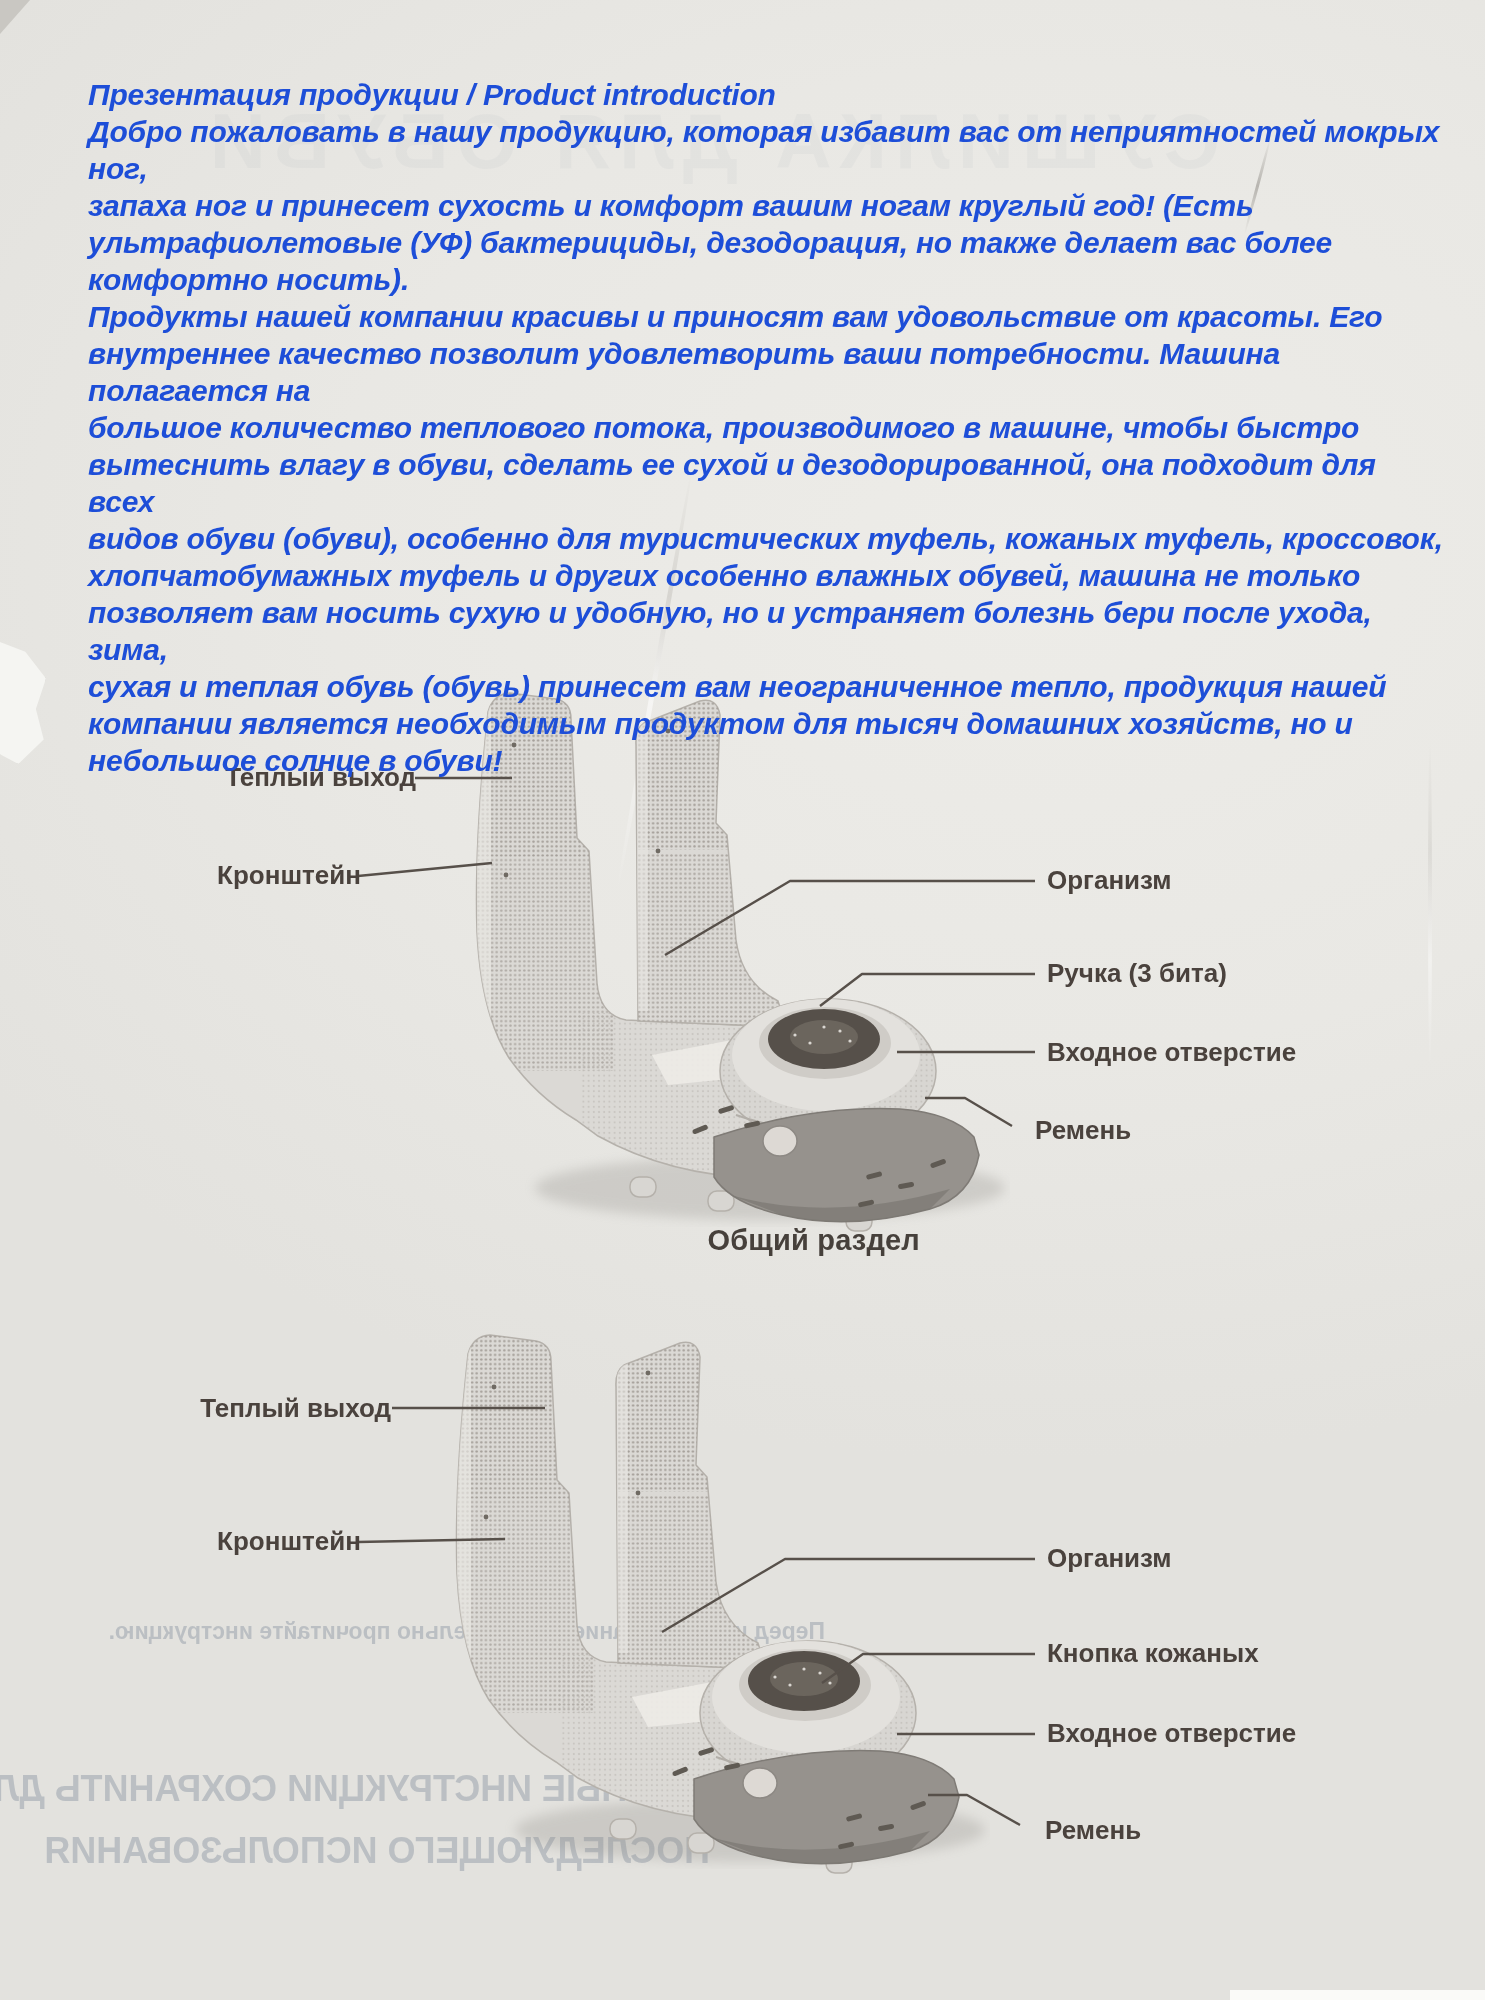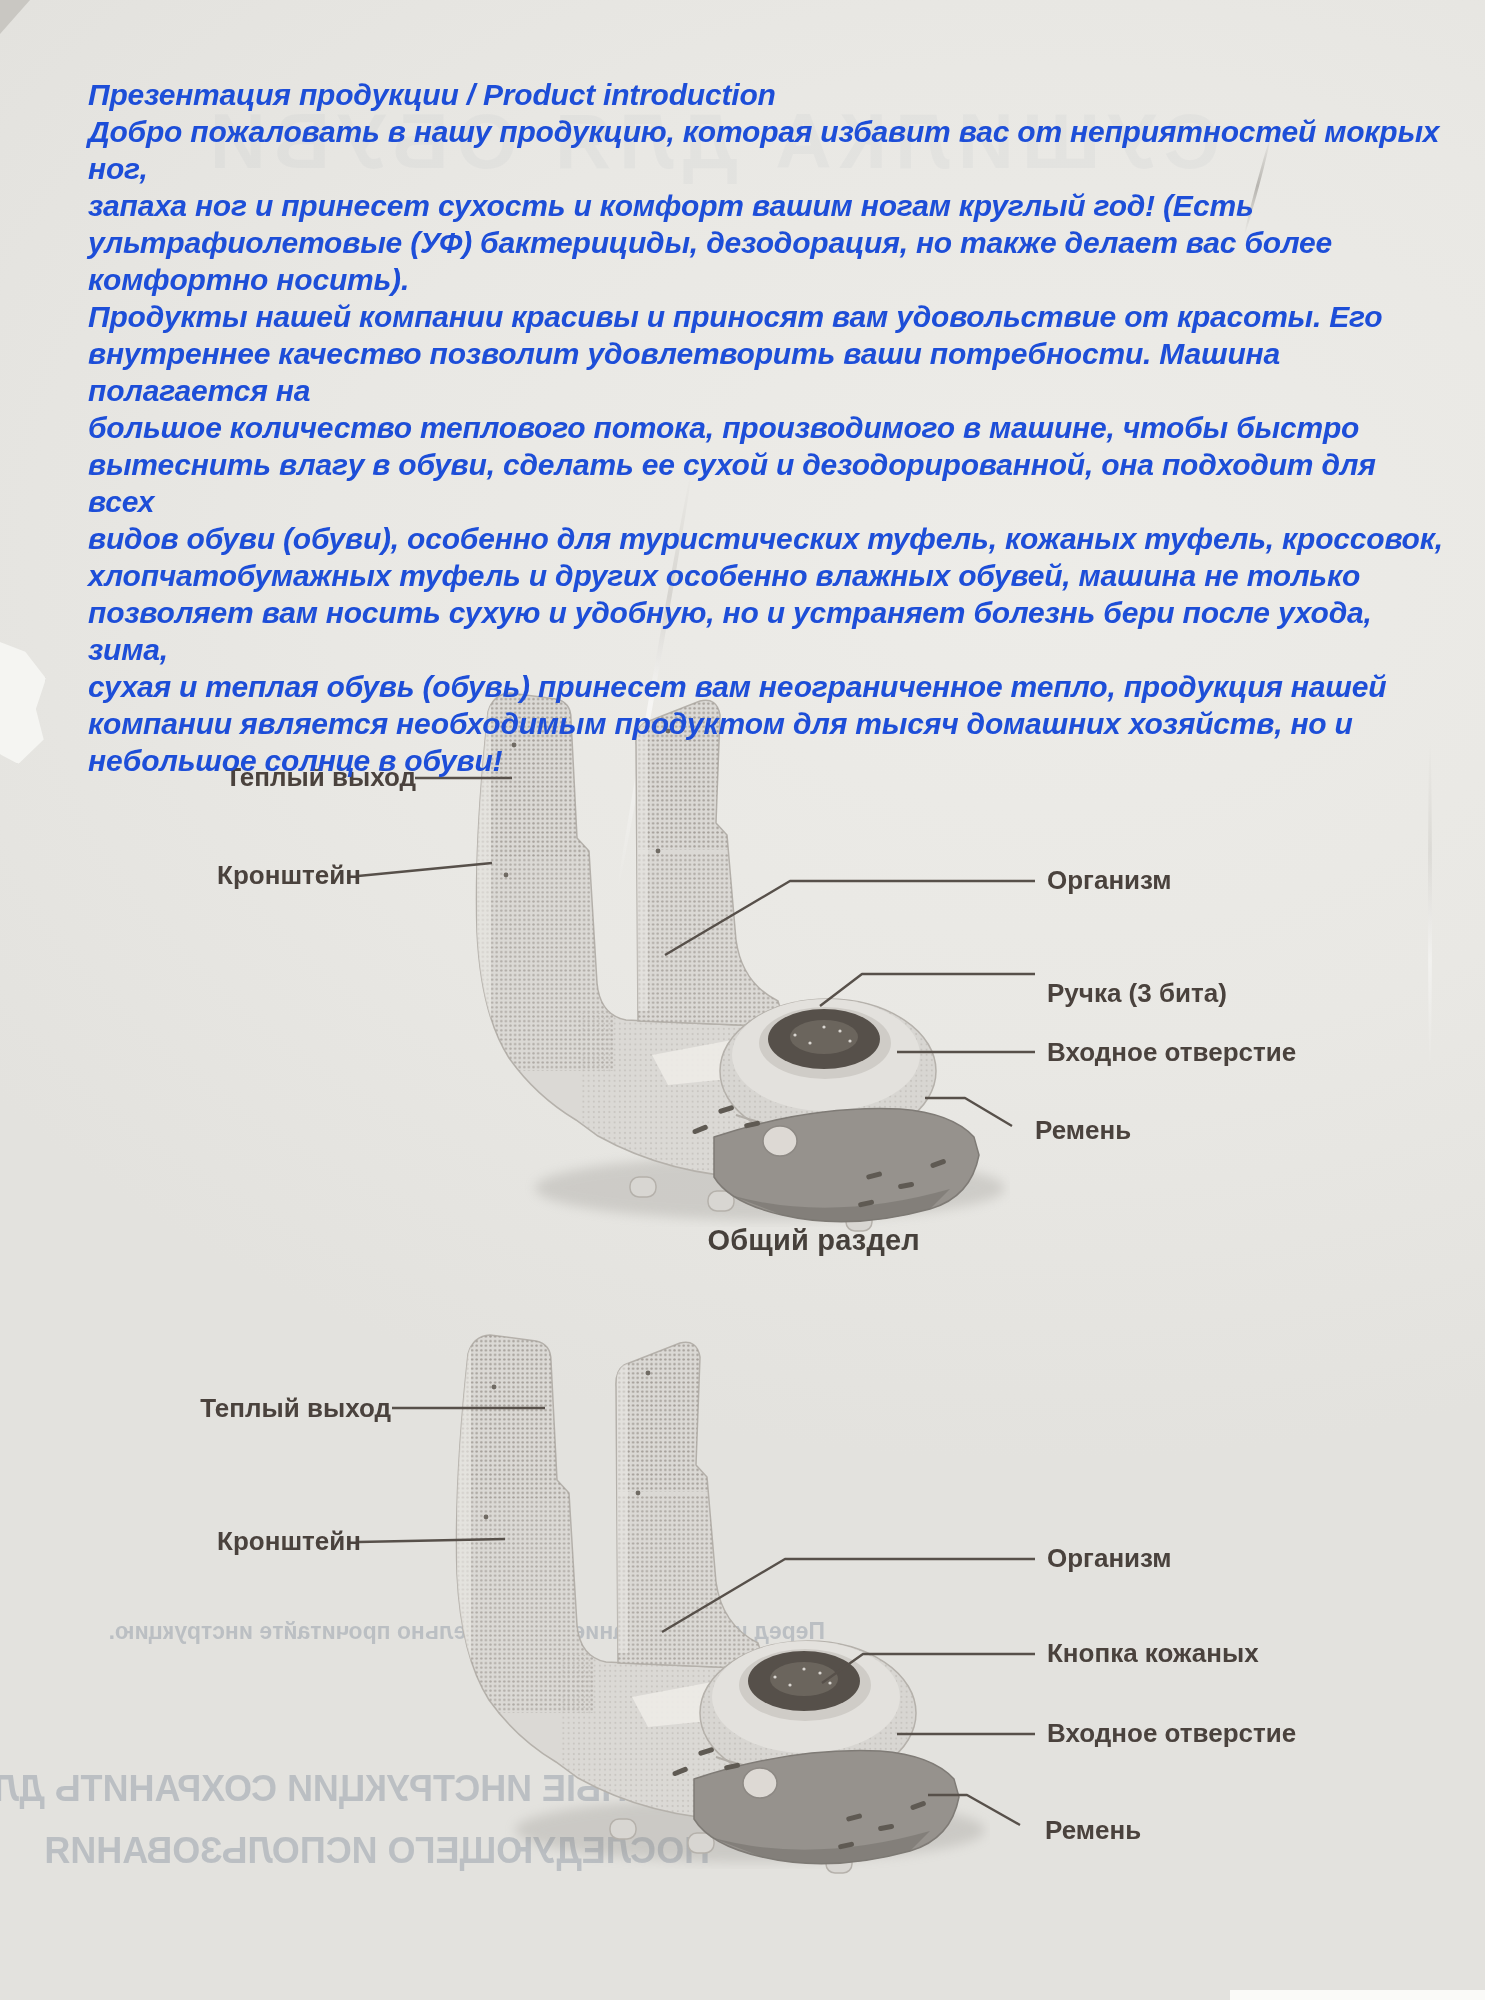--- a/index.html
+++ b/index.html
@@ -180,21 +180,21 @@
       <polyline points="358,216 492,203"></polyline>
       <polyline points="1035,221 790,221 665,295"></polyline>
       <polyline points="1035,314 862,314 820,346"></polyline>
       <polyline points="1035,392 897,392"></polyline>
       <polyline points="925,438 965,438 1012,466"></polyline>
     </g>
   </svg>
   <div class="lbl" style="right:1075px;top:101px;">Теплый выход</div>
   <div class="lbl" style="right:1130px;top:199px;">Кронштейн</div>
   <div class="lbl" style="left:1047px;top:204px;">Организм</div>
-  <div class="lbl" style="left:1047px;top:297px;margin-top:20px;">Ручка (3 бита)</div>
+  <div class="lbl" style="left:1047px;top:297px;">Ручка (3 бита)</div>
   <div class="lbl" style="left:1047px;top:376px;">Входное отверстие</div>
   <div class="lbl" style="left:1035px;top:454px;">Ремень</div>
   <div class="caption" style="left:520px;top:564px;width:400px;">Общий раздел</div>
 </div>
 
 <div class="diagram" style="top:1290px;height:710px;">
   <svg class="device" style="left:410px;top:35px;" width="580" height="560" viewBox="0 0 580 560" overflow="visible">
     <use href="#dryer"></use>
   </svg>
   <svg class="lines" width="1485" height="710" viewBox="0 0 1485 710">

